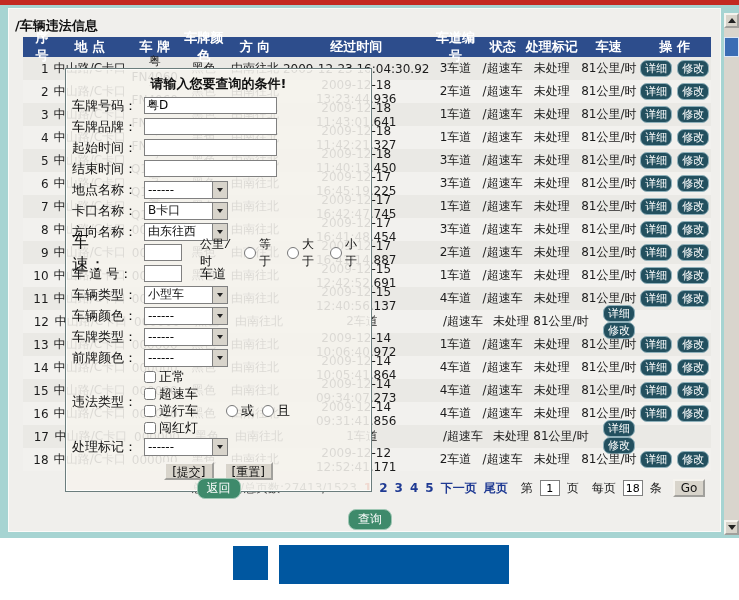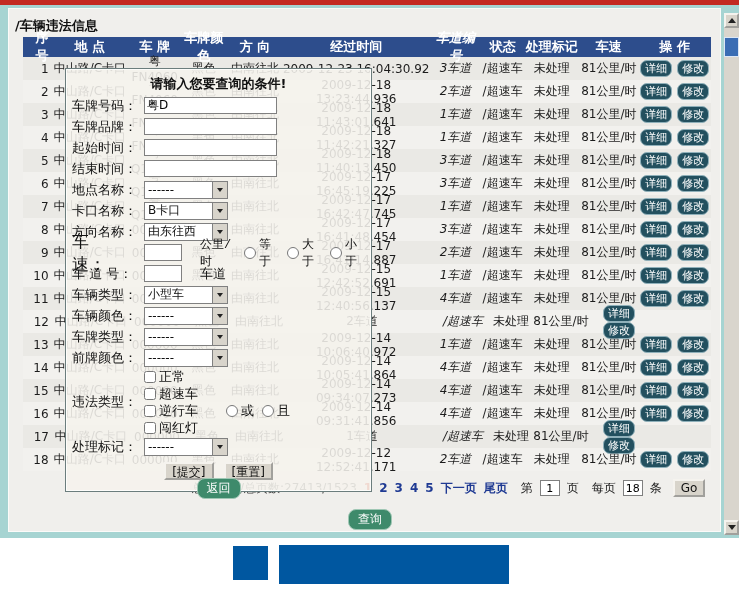--- a/index.html
+++ b/index.html
@@ -18,21 +18,21 @@
   .tr { height:23px; font-size:12px; color:#1c1c1c; }
   .tr:nth-child(odd)  { background:#f2f1ee; }
   .tr:nth-child(even) { background:#eae9e5; }
 
   .row > :nth-child(1){ width:28px; text-align:right; padding-right:2px; }
   .row > :nth-child(2){ width:80px; text-align:center; }
   .row > :nth-child(3){ width:52px; text-align:center; }
   .row > :nth-child(4){ width:48px; text-align:center; }
   .row > :nth-child(5){ width:56px; text-align:center; }
   .row > :nth-child(6){ width:150px; text-align:center; }
-  .row > :nth-child(7){ width:52px; text-align:center;font-style:italic; }
+  .row > :nth-child(7){ width:52px; text-align:center; }
   .row > :nth-child(8){ width:44px; text-align:center; }
   .row > :nth-child(9){ width:56px; text-align:center; }
   .row > :nth-child(10){ width:60px; text-align:center; }
   .row > :nth-child(11){ width:74px; text-align:center; display:flex; gap:5px; justify-content:center; }
 
   .pill { background:#23505f; color:#fff; border:1px solid #8fb0ba; border-radius:7px;
           font-size:11px; line-height:13px; padding:1px 4px; cursor:pointer;
           font-family:"DejaVu Sans", sans-serif; }
 
   .pagination { position:absolute; left:183px; top:470px; height:18px; display:flex;

